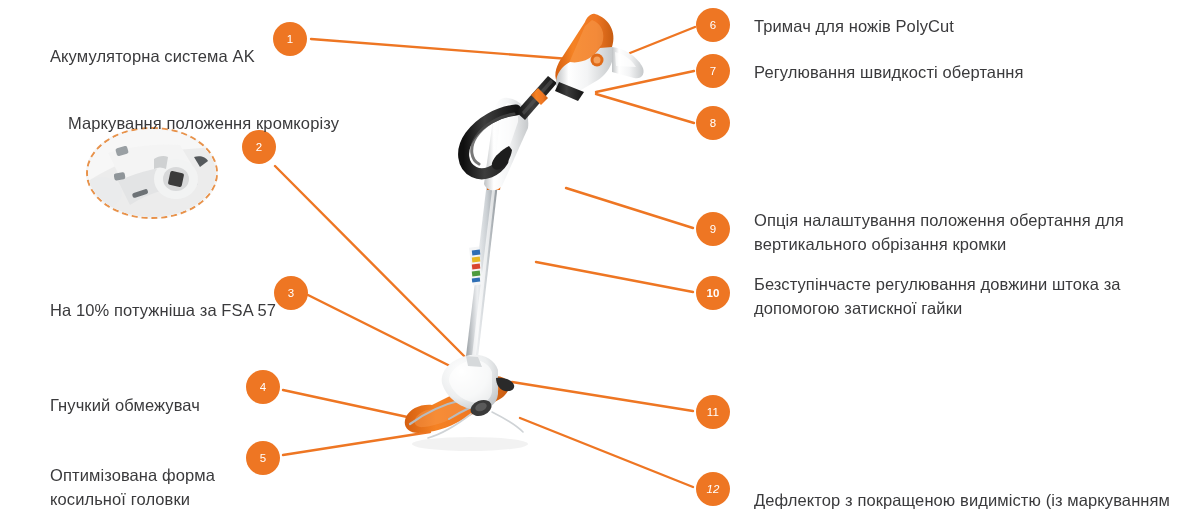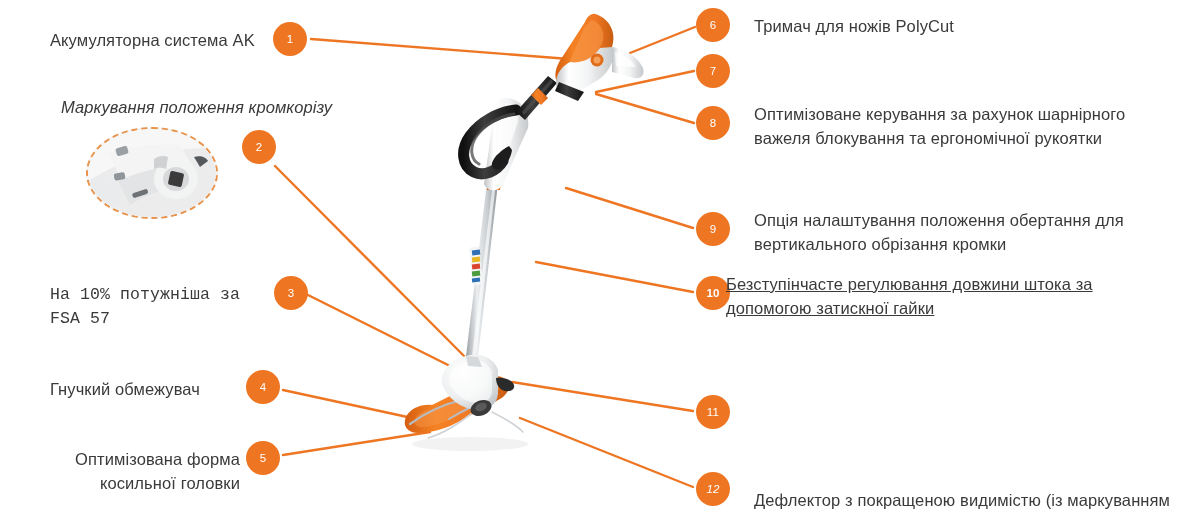--- a/index.html
+++ b/index.html
@@ -29,20 +29,21 @@
     position: absolute;
     color: #3a3a3c;
     font-size: 16.5px;
     line-height: 1.45;
     letter-spacing: 0.1px;
     font-weight: 400;
     white-space: pre-line;
   }
   .label-left {
     text-align: left;
+    margin-top: 16px;
   }
   .badge {
     position: absolute;
     width: 34px;
     height: 34px;
     border-radius: 50%;
     background: #ee7623;
     color: #ffffff;
     font-size: 11.5px;
     line-height: 34px;
@@ -221,29 +222,28 @@
 
   <div class="badge" style="left:696px; top:8px;">6</div>
   <div class="badge" style="left:696px; top:54px;">7</div>
   <div class="badge" style="left:696px; top:106px;">8</div>
   <div class="badge" style="left:696px; top:212px;">9</div>
   <div class="badge" style="left:696px; top:276px;font-weight:bold;">10</div>
   <div class="badge" style="left:696px; top:395px;">11</div>
   <div class="badge" style="left:696px; top:472px;font-style:italic;">12</div>
 
   <div class="callout-label label-left" style="left:50px; top:29px;  width:215px;">Акумуляторна система AK</div>
-  <div class="callout-label label-left" style="left:61px; top:96px;  width:290px;font-style:italic;">Маркування положення кромкорізу</div>
-  <div class="callout-label label-left" style="left:50px; top:283px; width:230px;font-family:Liberation Mono, monospace;">На 10% потужніша за FSA 57</div>
+  <div class="callout-label label-left" style="left:68px; top:96px;  width:290px;">Маркування положення кромкорізу</div>
+  <div class="callout-label label-left" style="left:50px; top:283px; width:230px;">На 10% потужніша за FSA 57</div>
   <div class="callout-label label-left" style="left:50px; top:378px; width:185px;">Гнучкий обмежувач</div>
-  <div class="callout-label label-left" style="left:50px; top:448px; width:190px;text-align:right;">Оптимізована форма
+  <div class="callout-label label-left" style="left:50px; top:448px; width:190px;">Оптимізована форма
 косильної головки</div>
 
   <div class="callout-label" style="left:754px; top:15px;  width:420px;">Тримач для ножів PolyCut</div>
-  <div class="callout-label" style="left:754px; top:103px; width:400px;">Оптимізоване керування за рахунок шарнірного
-важеля блокування та ергономічної рукоятки</div>
+  <div class="callout-label" style="left:754px; top:61px;  width:420px;">Регулювання швидкості обертання</div>
   <div class="callout-label" style="left:754px; top:209px; width:400px;">Опція налаштування положення обертання для
 вертикального обрізання кромки</div>
-  <div class="callout-label" style="left:726px; top:273px; width:400px;text-decoration:underline;">Безступінчасте регулювання довжини штока за
+  <div class="callout-label" style="left:754px; top:273px; width:400px;">Безступінчасте регулювання довжини штока за
 допомогою затискної гайки</div>
   <div class="callout-label" style="left:754px; top:469px; width:430px;margin-top:20px;">Дефлектор з покращеною видимістю (із маркуванням
 лінії зрізу)</div>
 
 </div>
 
 </body></html>

